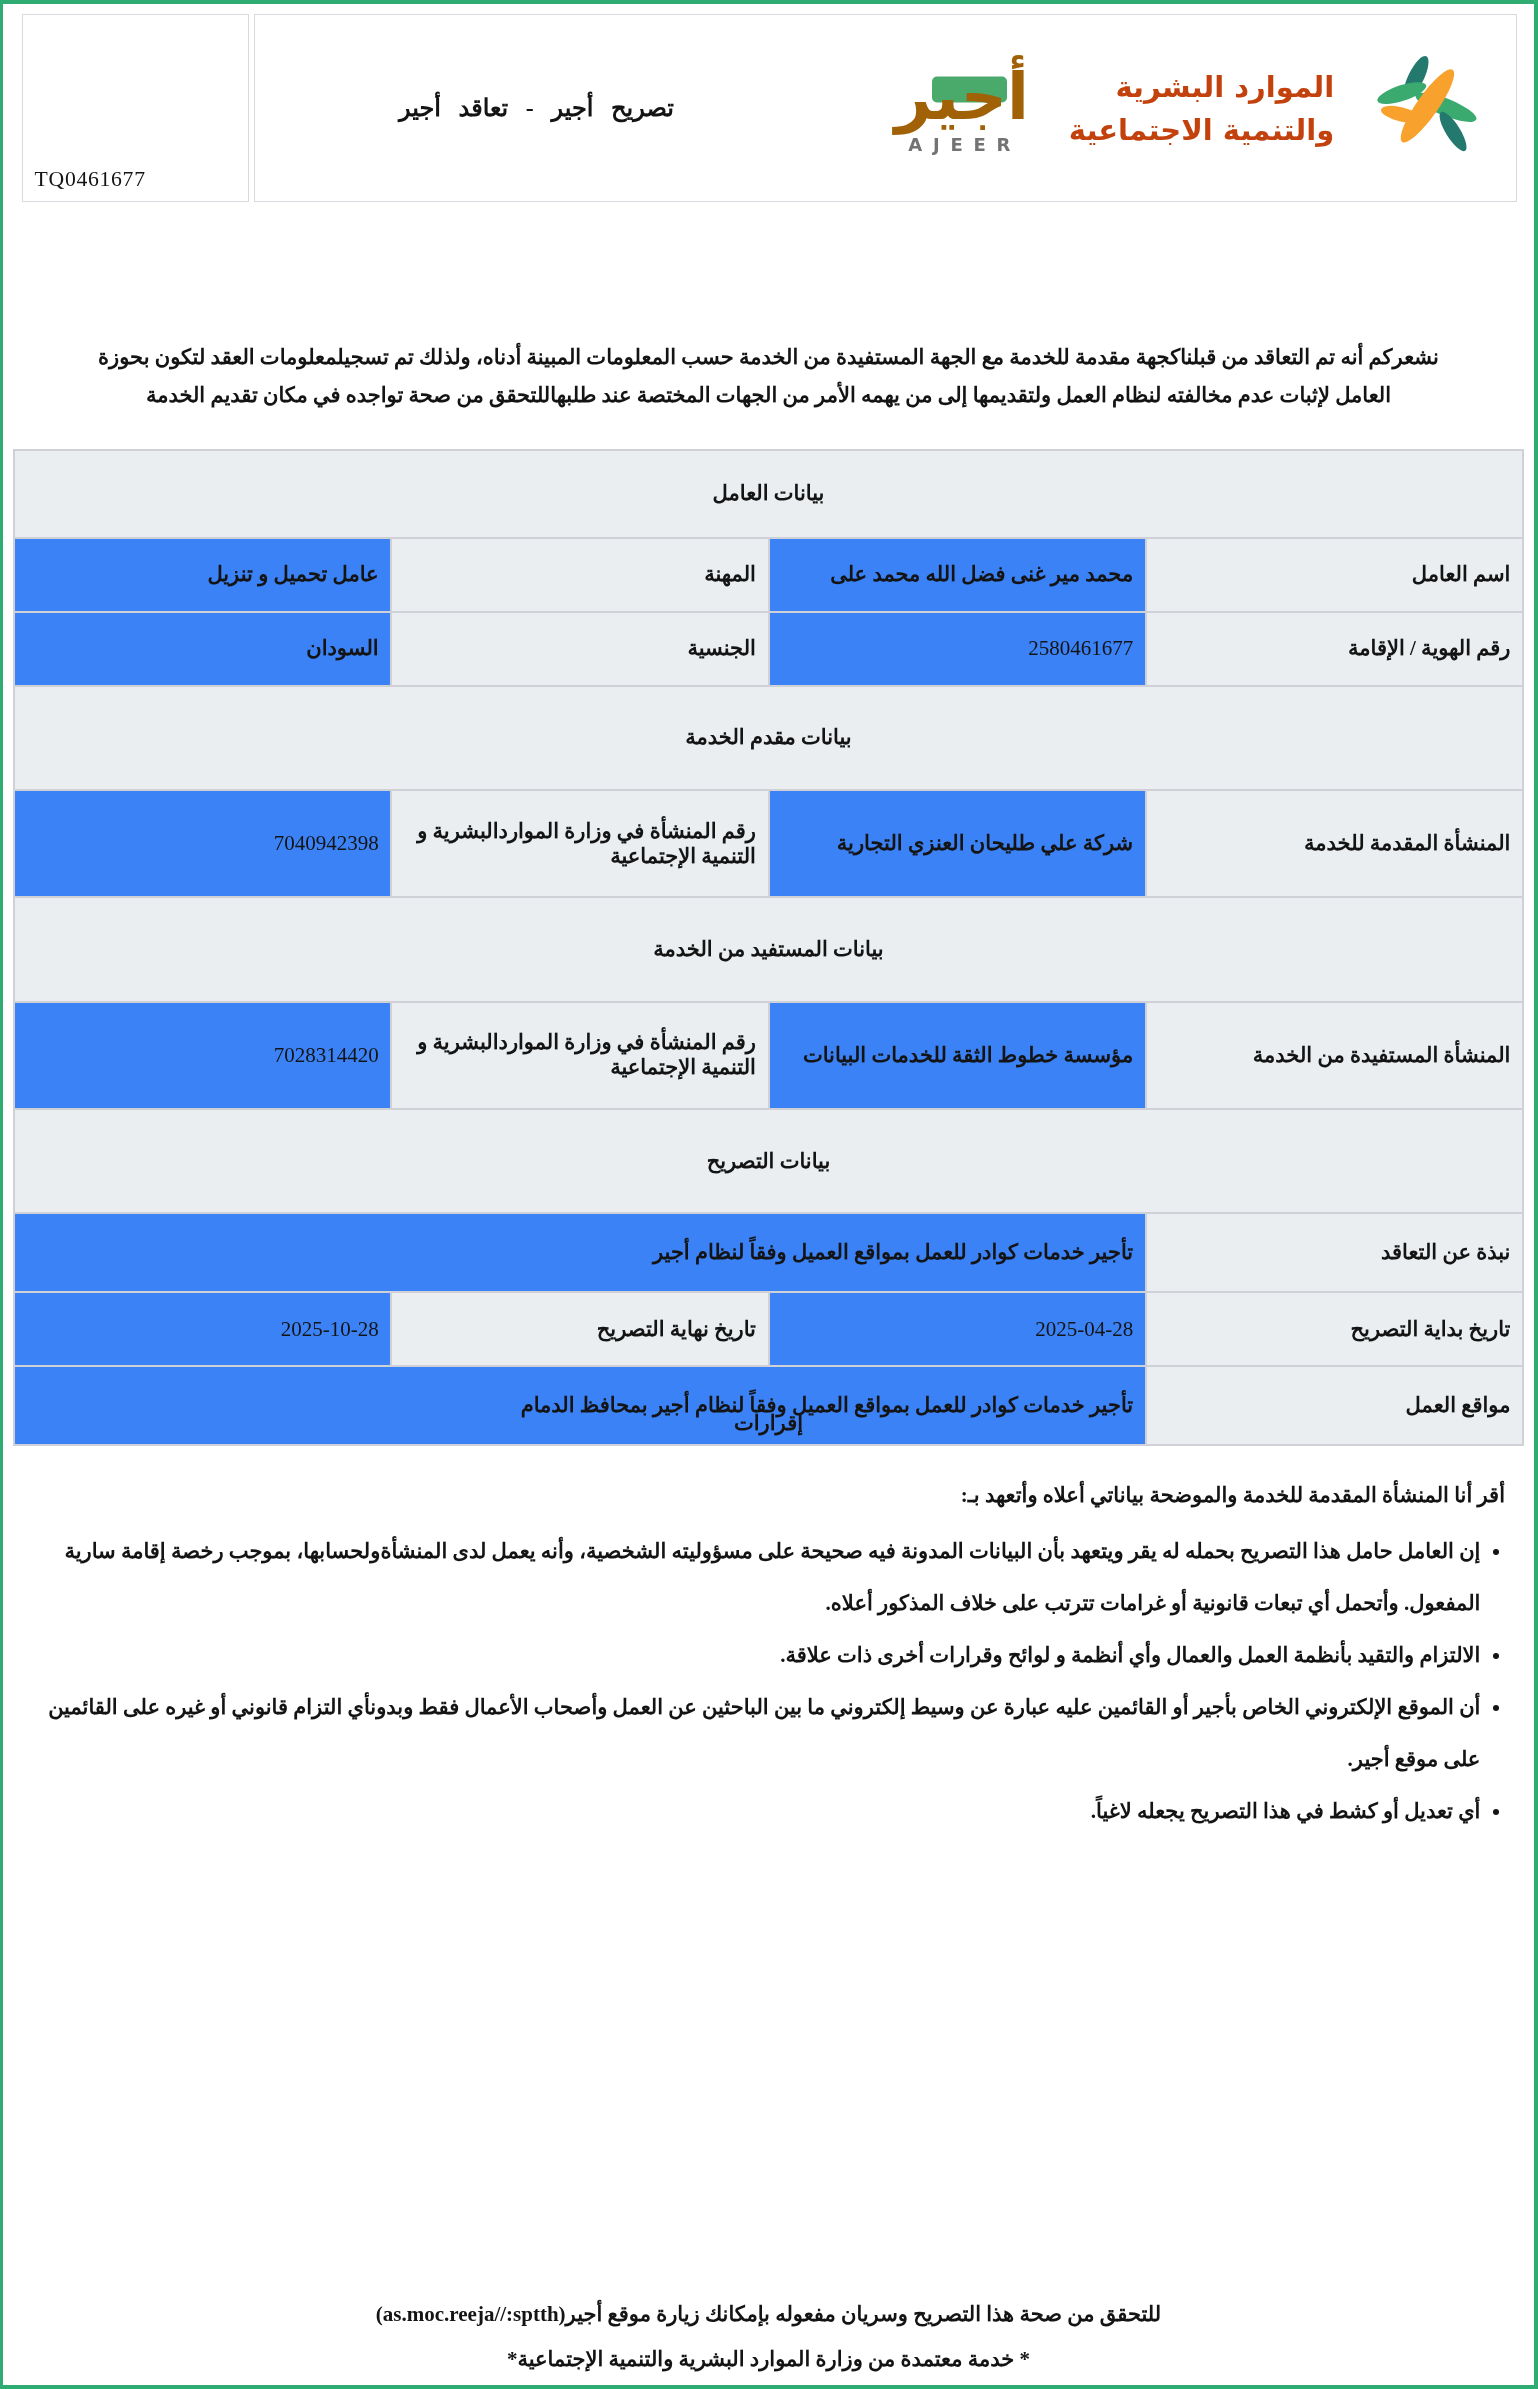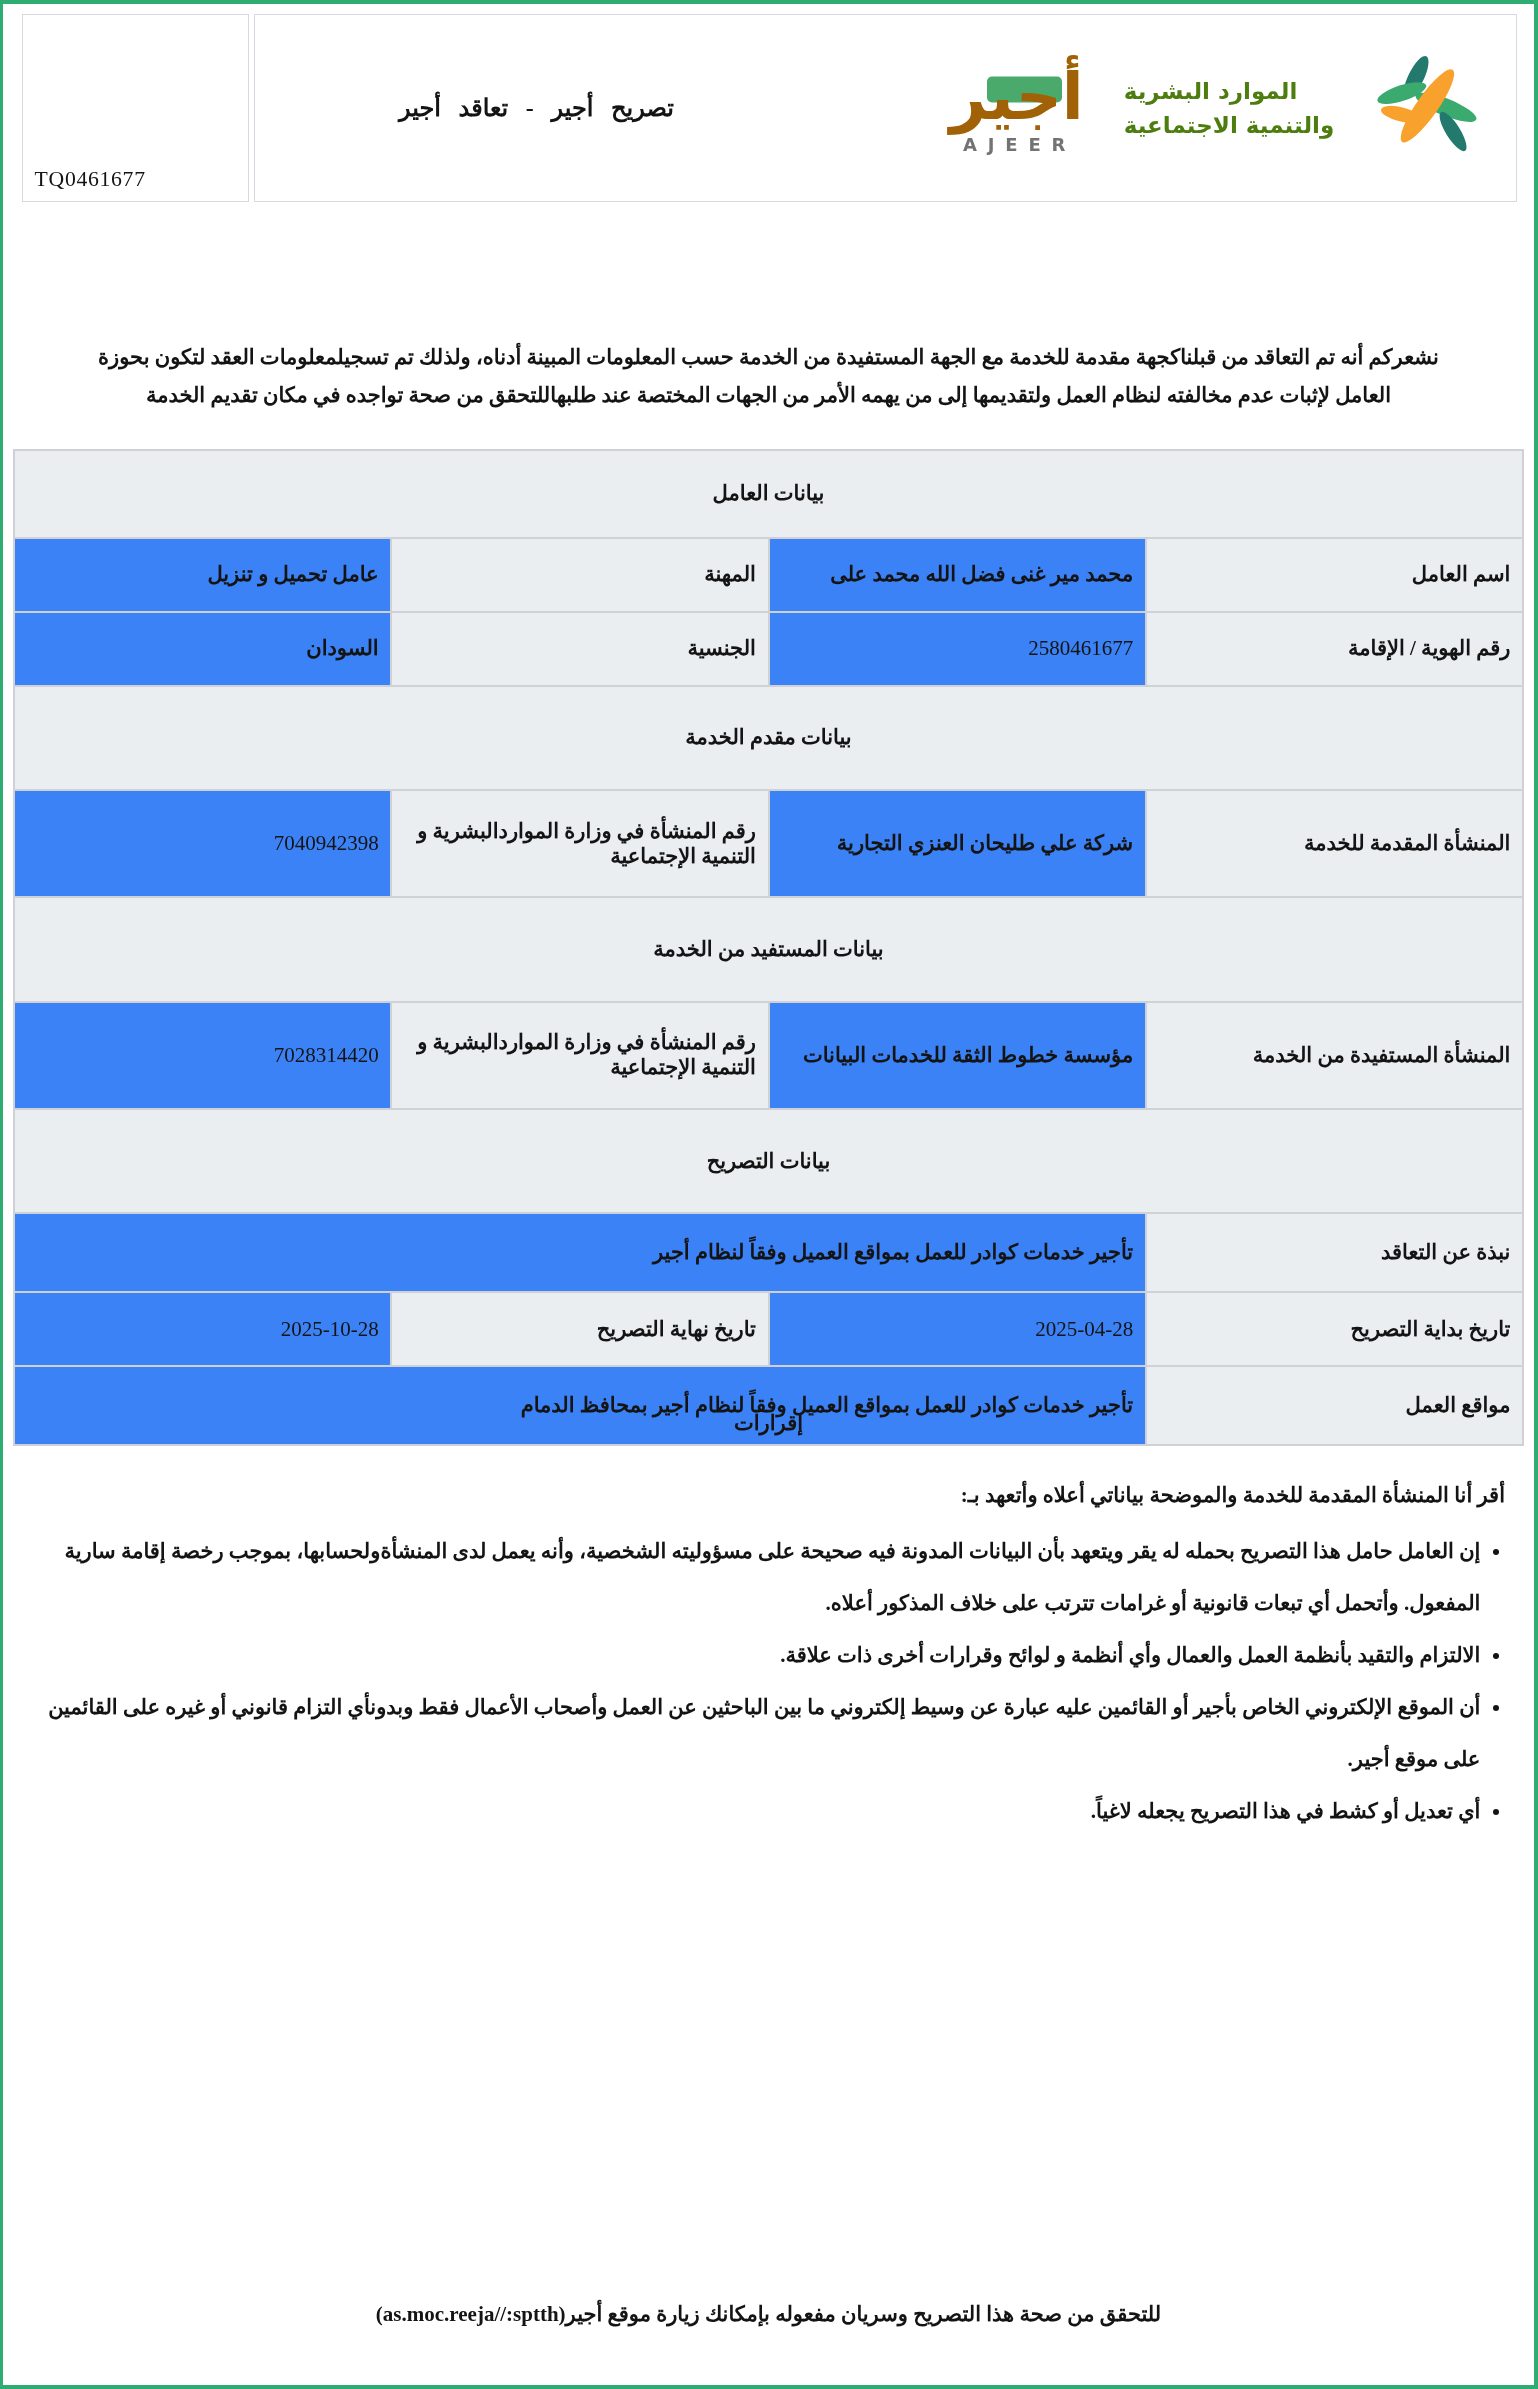--- a/index.html
+++ b/index.html
@@ -17,21 +17,21 @@
     font-size:24px;font-weight:bold;word-spacing:11.6px;white-space:nowrap;}
   .logos{position:absolute;right:32.5px;top:50%;transform:translateY(-50%);
     display:flex;direction:ltr;align-items:center;gap:35px;}
   .ajeer-logo{position:relative;width:144px;text-align:center;}
   .ajeer-bar{position:absolute;top:14.4px;left:42px;width:75px;height:26px;background:#4aaa6c;border-radius:5px;}
   .ajeer-ar{position:relative;font-family:"DejaVu Sans","Liberation Sans",sans-serif;
     font-weight:bold;font-size:64px;line-height:1.1;color:#a16207;}
   .ajeer-latin{position:relative;margin-top:1.4px;font-family:"DejaVu Sans","Liberation Sans",sans-serif;
     font-weight:bold;font-size:18px;letter-spacing:10.8px;color:#737373;text-indent:5.8px;}
   .ministry-text{font-family:"DejaVu Sans","Liberation Sans",sans-serif;font-weight:bold;
-    font-size:23px;line-height:1.45;color:#4d7c0f;text-align:left;white-space:nowrap;}
+    font-size:29px;line-height:1.45;color:#c2410c;text-align:right;white-space:nowrap;}
   .emblem{width:114px;height:121px;}
   
   .intro{position:absolute;top:334px;left:29px;right:29px;text-align:center;
     font-size:21px;font-weight:bold;line-height:38px;}
   
   .main-table{position:absolute;top:445px;left:10px;right:10px;}
   table{width:100%;border-collapse:collapse;table-layout:fixed;}
   td{border:2.2px solid #d0d1d7;padding:5.8px 11.6px;font-size:21px;vertical-align:middle;
      text-align:right;word-wrap:break-word;}
   .sec{background:#eaeef0;text-align:center;font-weight:bold;height:74px;}
@@ -168,16 +168,17 @@
     <ul class="decl-list">
       <li>إن العامل حامل هذا التصريح بحمله له يقر ويتعهد بأن البيانات المدونة فيه صحيحة على مسؤوليته الشخصية، وأنه يعمل لدى المنشأةولحسابها، بموجب رخصة إقامة سارية المفعول. وأتحمل أي تبعات قانونية أو غرامات تترتب على خلاف المذكور أعلاه.</li>
       <li>الالتزام والتقيد بأنظمة العمل والعمال وأي أنظمة و لوائح وقرارات أخرى ذات علاقة.</li>
       <li>أن الموقع الإلكتروني الخاص بأجير أو القائمين عليه عبارة عن وسيط إلكتروني ما بين الباحثين عن العمل وأصحاب الأعمال فقط وبدونأي التزام قانوني أو غيره على القائمين على موقع أجير.</li>
       <li>أي تعديل أو كشط في هذا التصريح يجعله لاغياً.</li>
     </ul>
   </div>
 
   <div class="footer">
     <div>للتحقق من صحة هذا التصريح وسريان مفعوله بإمكانك زيارة موقع أجير(as.moc.reeja//:sptth)</div>
+    <div>* خدمة معتمدة من وزارة الموارد البشرية والتنمية الإجتماعية*</div>
   </div>
 
 </div>
 
 
 </body></html>

